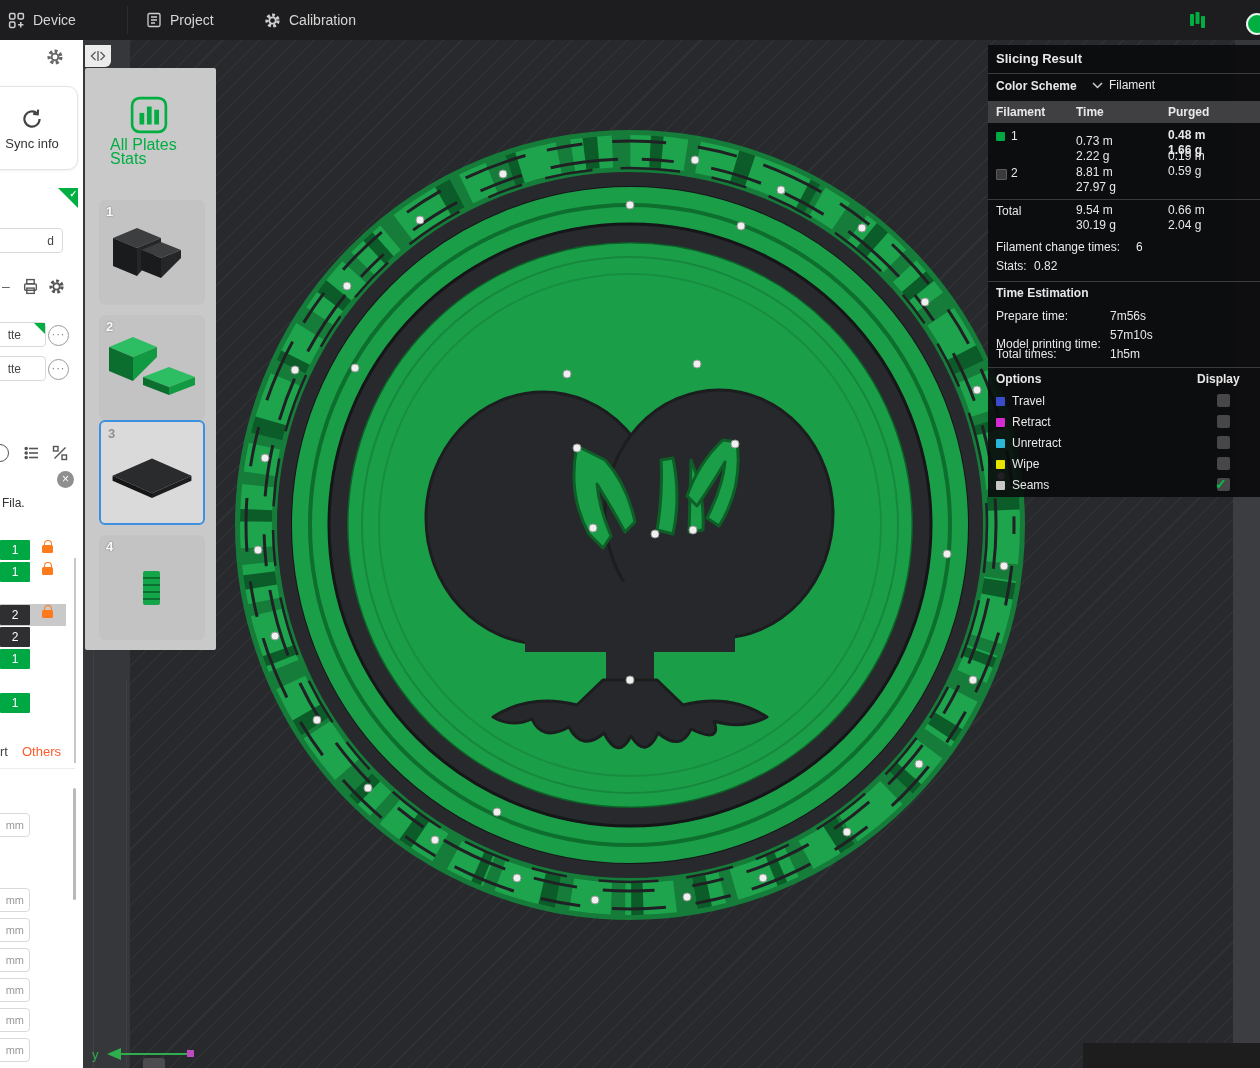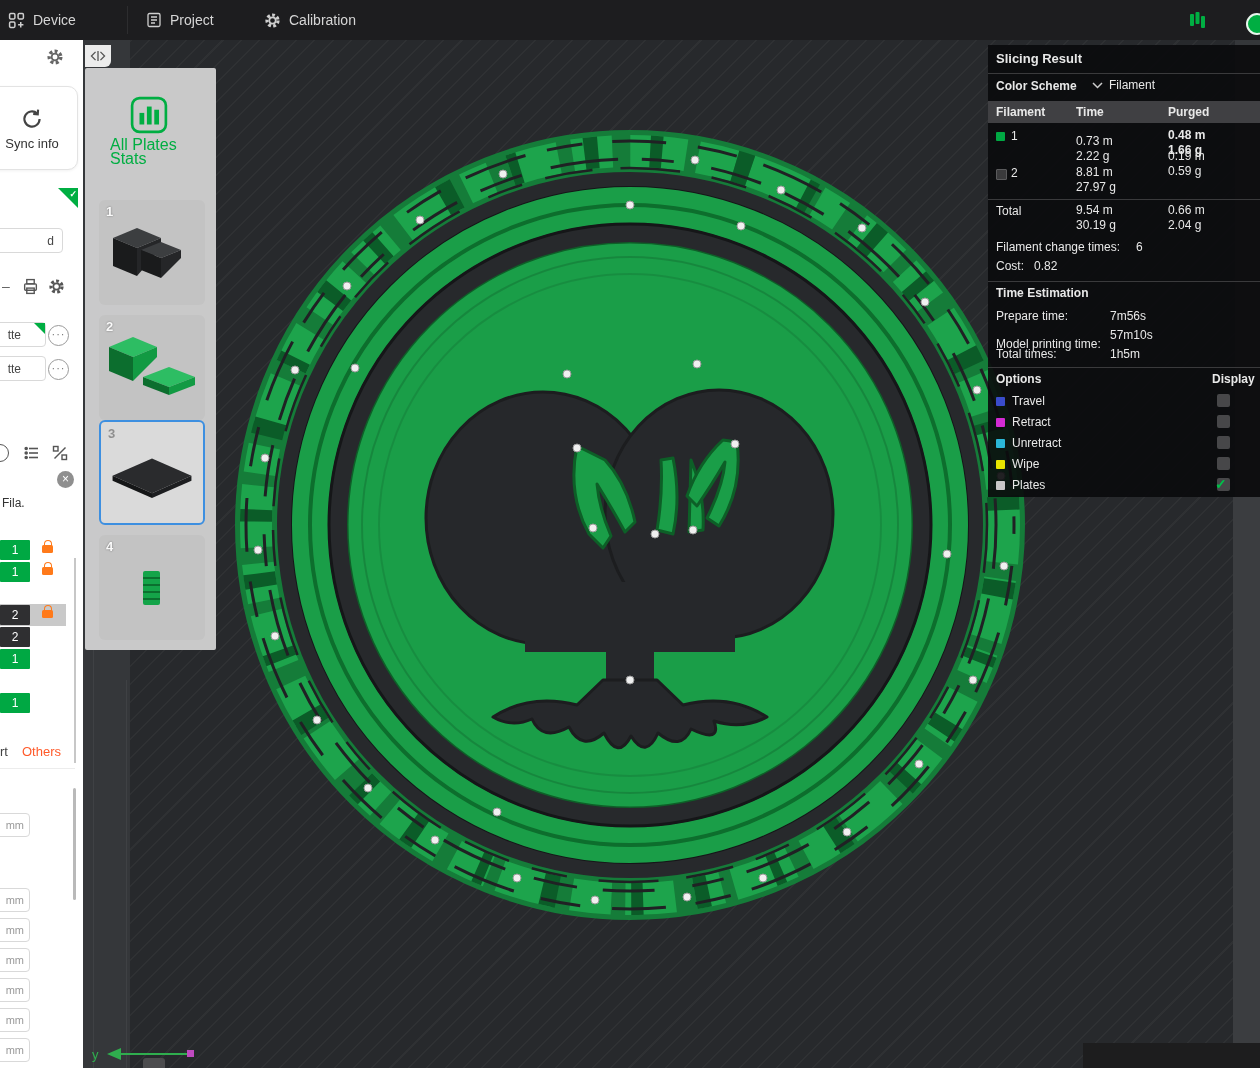--- a/index.html
+++ b/index.html
@@ -456,53 +456,53 @@
       <div>9.54 m</div>
         <div>30.19 g</div>
     </div>
     <div class="two-line" style="left:180px;top:158px;">
       <div>0.66 m</div>
         <div>2.04 g</div>
     </div>
 
     <div class="abs" style="left:8px;top:195px;">Filament change times:</div>
     <div class="abs" style="left:148px;top:195px;">6</div>
-    <div class="abs" style="left:8px;top:214px;">Cost:</div>
+    <div class="abs" style="left:8px;top:214px;">Stats:</div>
     <div class="abs" style="left:46px;top:214px;">0.82</div>
 
     <div class="sp-div" style="top:236px;"></div>
 
     <div class="abs bold" style="left:8px;top:241px;">Time Estimation</div>
     <div class="abs" style="left:8px;top:264px;">Prepare time:</div>
     <div class="abs" style="left:122px;top:264px;">7m56s</div>
     <div class="abs" style="left:8px;top:292px;">Model printing time:</div>
     <div class="abs" style="left:122px;top:283px;">57m10s</div>
     <div class="abs" style="left:8px;top:302px;">Total times:</div>
     <div class="abs" style="left:122px;top:302px;">1h5m</div>
 
     <div class="sp-div" style="top:322px;"></div>
 
     <div class="abs bold" style="left:8px;top:327px;">Options</div>
-    <div class="abs bold" style="left:224px;top:327px;">Display</div>
+    <div class="abs bold" style="left:209px;top:327px;">Display</div>
 
     <div class="swatch" style="left: 8px; top: 352px; background: rgb(58, 76, 203);"></div>
     <div class="abs" style="left:24px;top:349px;">Travel</div>
     <div class="cbox" style="top:349px;"></div>
 
     <div class="swatch" style="left: 8px; top: 373px; background: rgb(211, 43, 211);"></div>
     <div class="abs" style="left:24px;top:370px;">Retract</div>
     <div class="cbox" style="top:370px;"></div>
 
     <div class="swatch" style="left: 8px; top: 394px; background: rgb(43, 184, 216);"></div>
     <div class="abs" style="left:24px;top:391px;">Unretract</div>
     <div class="cbox" style="top:391px;"></div>
 
     <div class="swatch" style="left: 8px; top: 415px; background: rgb(232, 228, 0);"></div>
     <div class="abs" style="left:24px;top:412px;">Wipe</div>
     <div class="cbox" style="top:412px;"></div>
 
     <div class="swatch" style="left: 8px; top: 436px; background: rgb(200, 200, 200);"></div>
-    <div class="abs" style="left:24px;top:433px;">Plates</div>
+    <div class="abs" style="left:24px;top:433px;">Seams</div>
     <div class="cbox" style="top:433px;"></div>
     <div class="checkmark" style="top:433px;">✓</div>
   </div>
 
 </div>
 
 </body></html>

